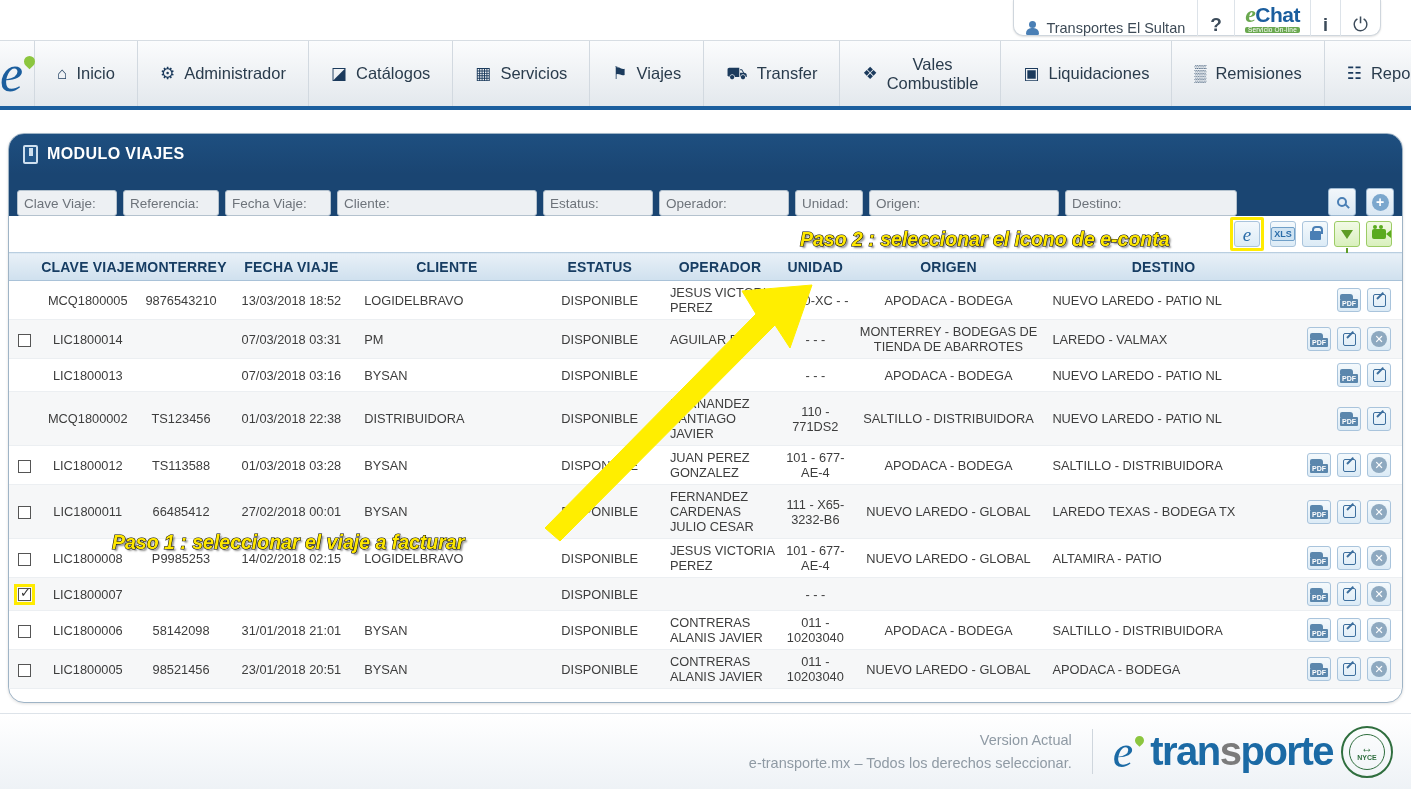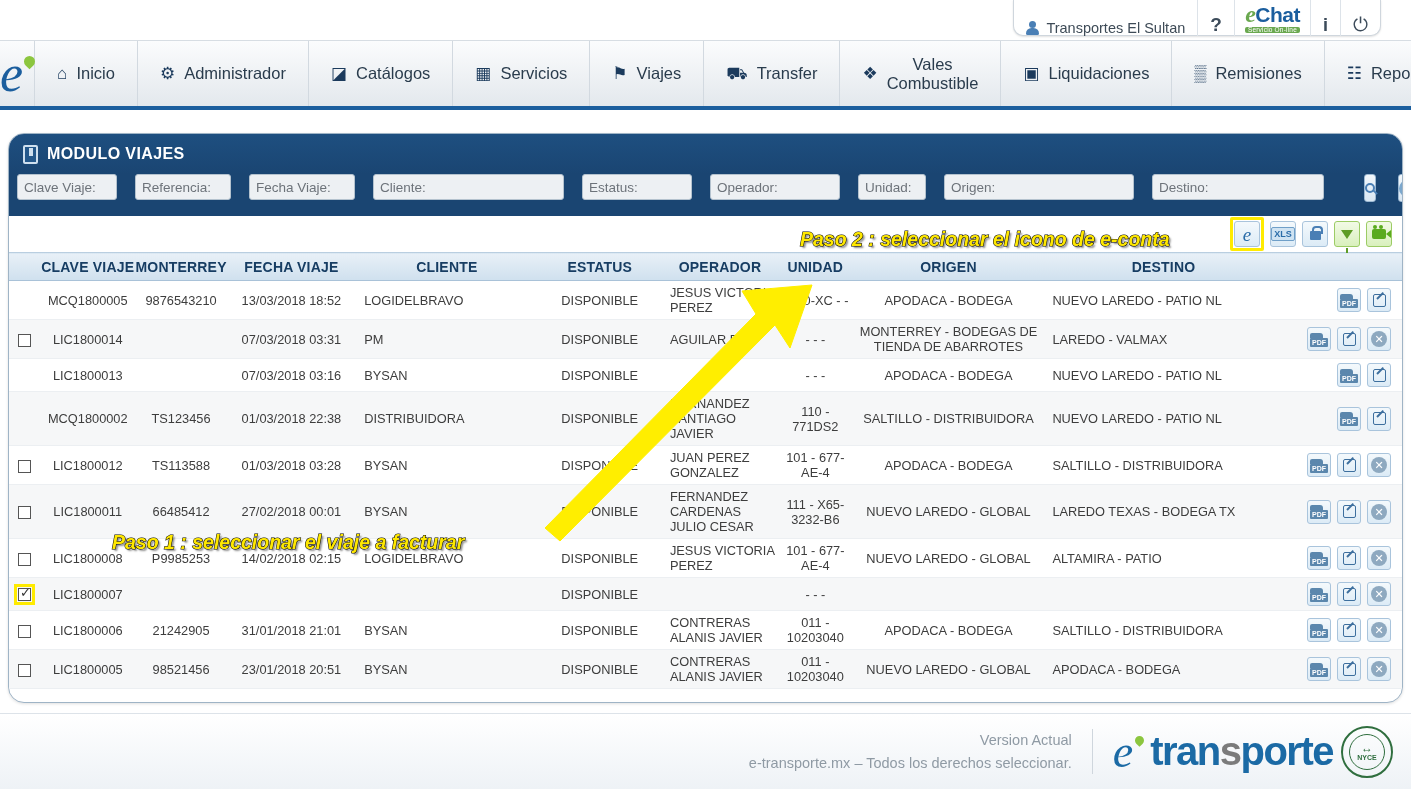--- a/index.html
+++ b/index.html
@@ -104,22 +104,22 @@
   .book-icon {
     width: 15px; height: 19px; border: 2px solid #cfe0ef; border-radius: 2px;
     position: relative; background: #24588b;
   }
   .book-icon::after {
     content:''; position:absolute; left:4px; top:1px; width:4px; height:8px;
     background:#cfe0ef;
   }
 
   .filterbar {
-    height: 42px; background: #1a4572; display: flex; align-items: flex-start;
-    padding: 0 8px; gap: 18px;
+    height: 42px; background: #1a4572; display: flex; align-items: flex-end;
+    padding: 0 8px; gap: 6px;
   }
   .filterbar input {
     height: 26px; border: 1px solid #b4c2ce; border-radius: 3px;
     background: #edf0f3; font-size: 13.5px; color: #555; padding: 0 6px;
     font-family: "Liberation Sans", sans-serif;
   }
   .filterbar input::placeholder { color: #6d737a; }
   .f-clave { width: 100px; }
   .f-ref { width: 96px; }
   .f-fecha { width: 106px; }
@@ -678,21 +678,21 @@
               </div>
               <div class="act-btn">
                 <span class="ico-del">✕</span>
               </div>
             </div>
           </td>
         </tr>
         <tr>
           <td class="c"><span class="chk"></span></td>
           <td class="c">LIC1800006</td>
-          <td class="c">21242905</td>
+          <td class="c">58142098</td>
           <td class="c">31/01/2018 21:01</td>
           <td class="l">BYSAN</td>
           <td class="c">DISPONIBLE</td>
           <td class="l">CONTRERAS ALANIS JAVIER</td>
           <td class="c">011 - 10203040</td>
           <td class="c">APODACA - BODEGA</td>
           <td class="l">SALTILLO - DISTRIBUIDORA</td>
           <td>
             <div class="acts">
               <div class="act-btn">

